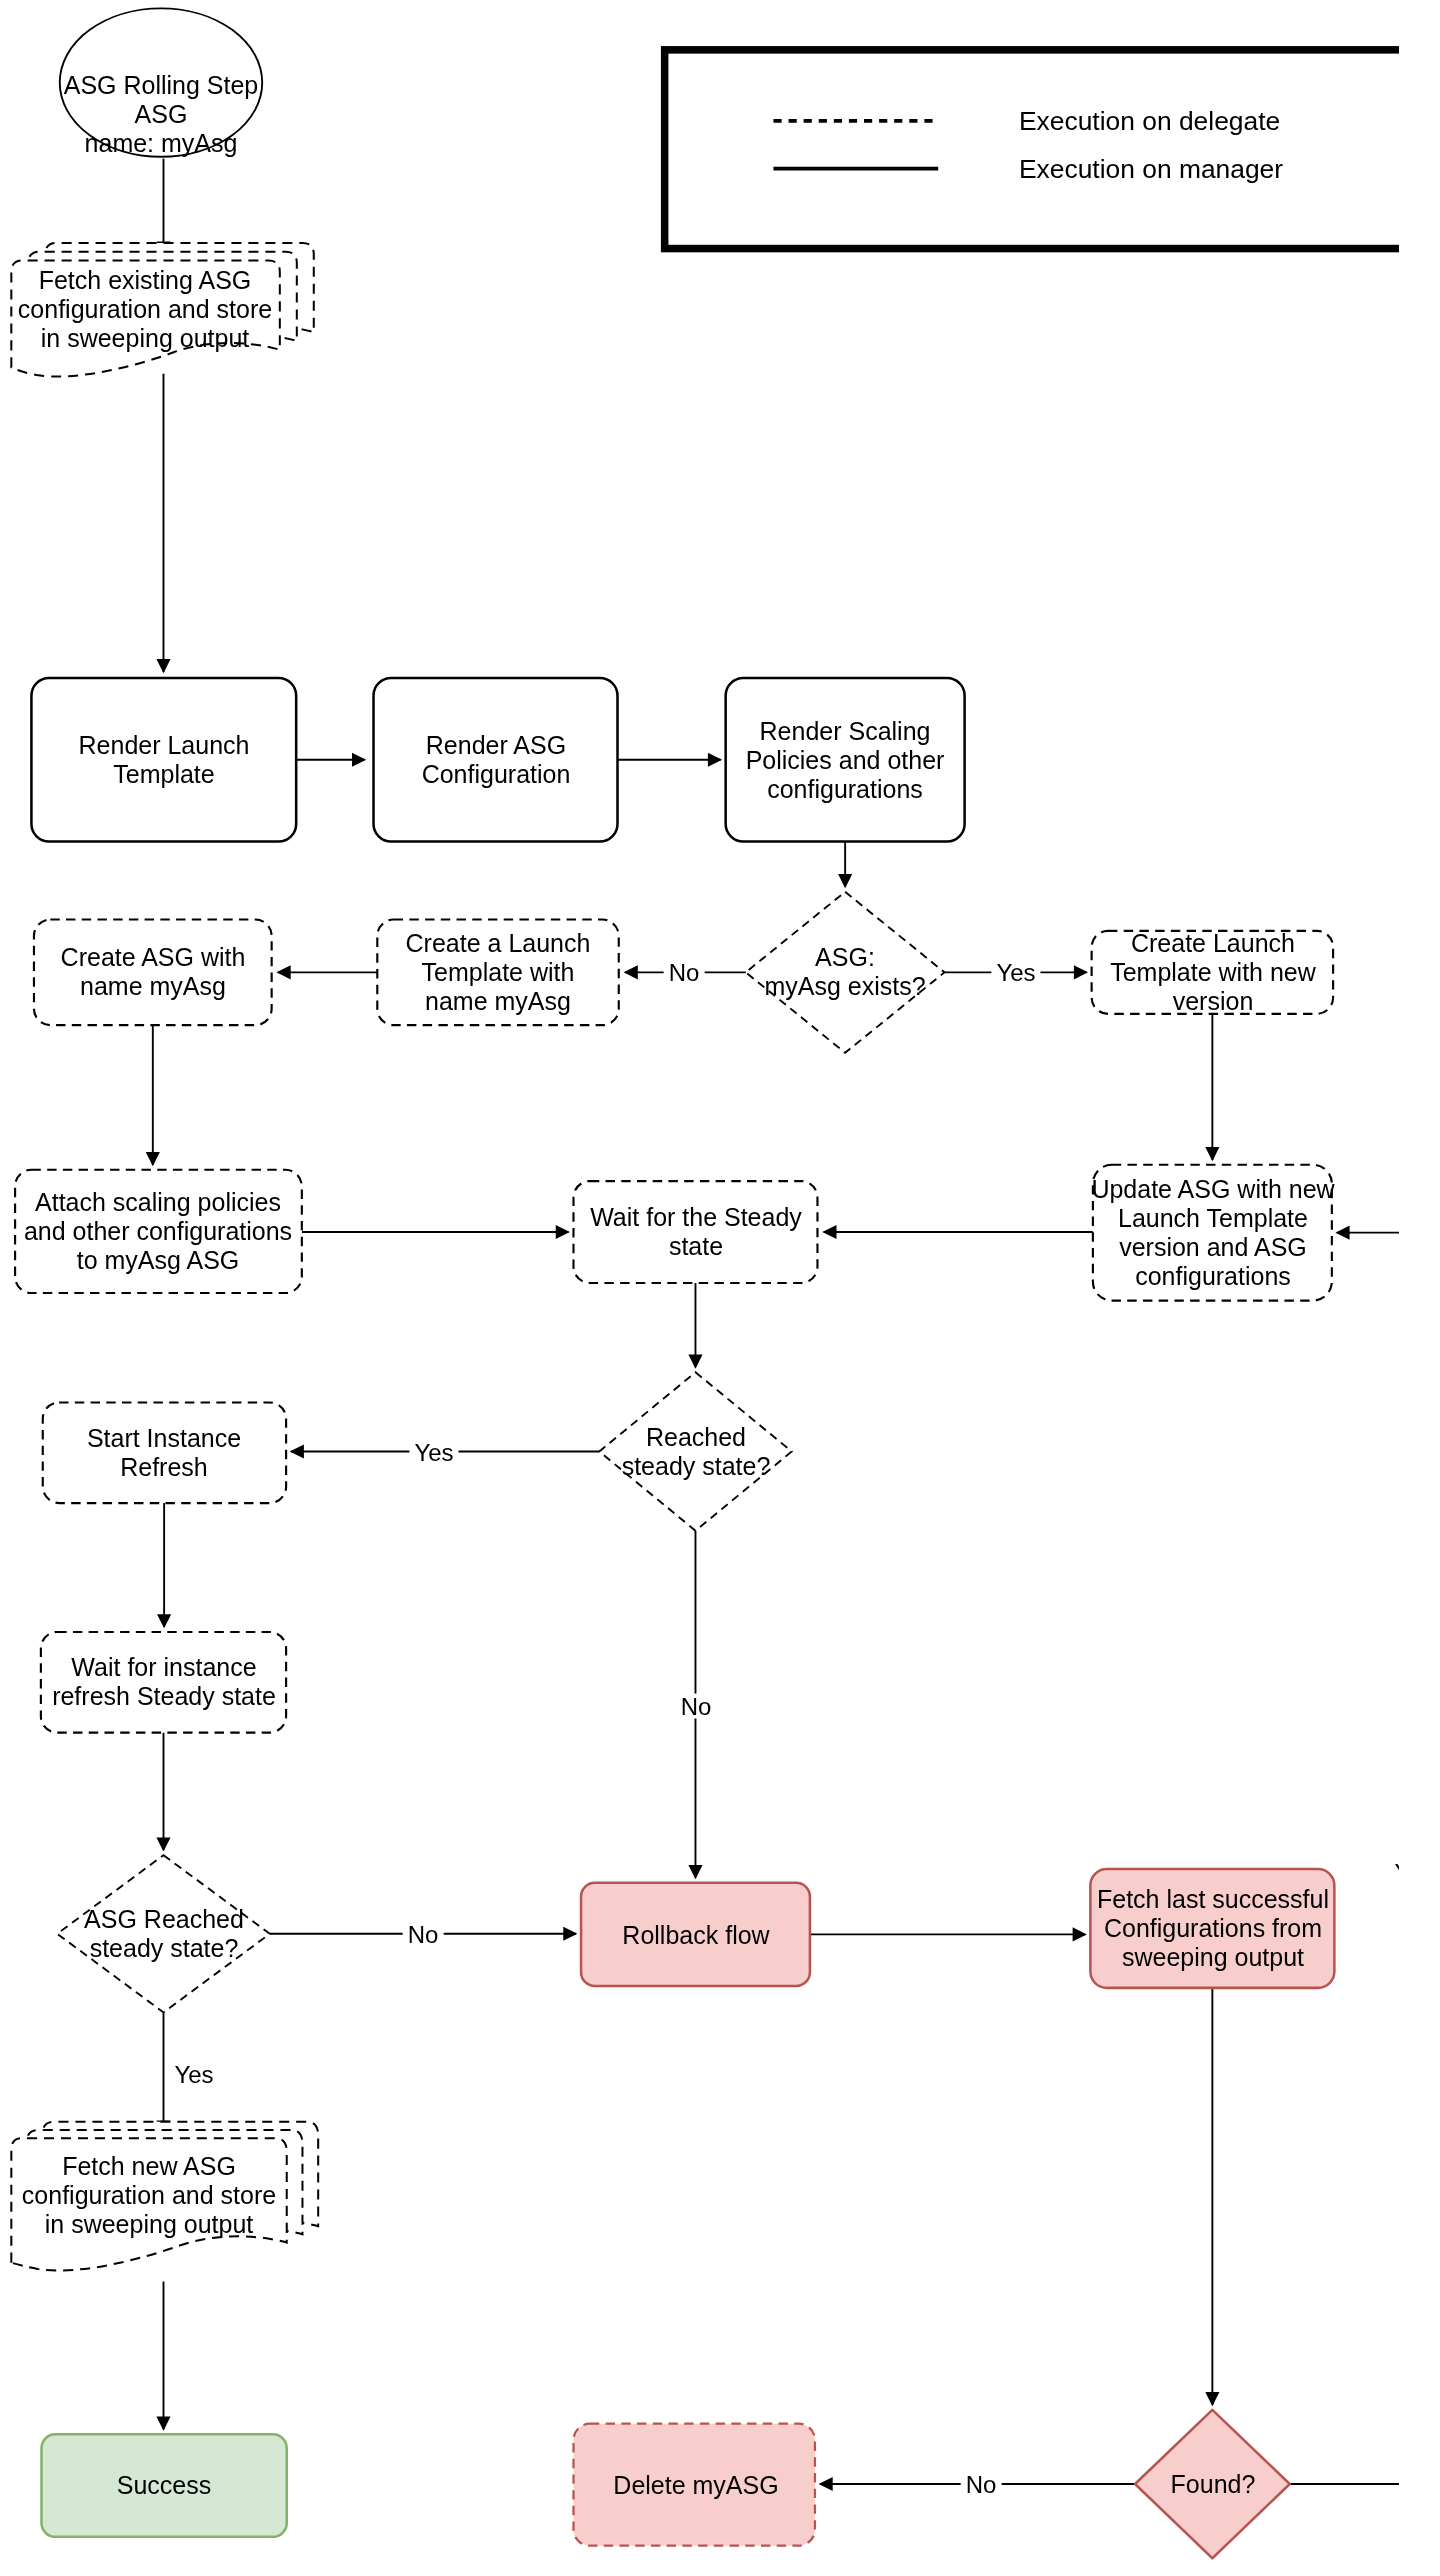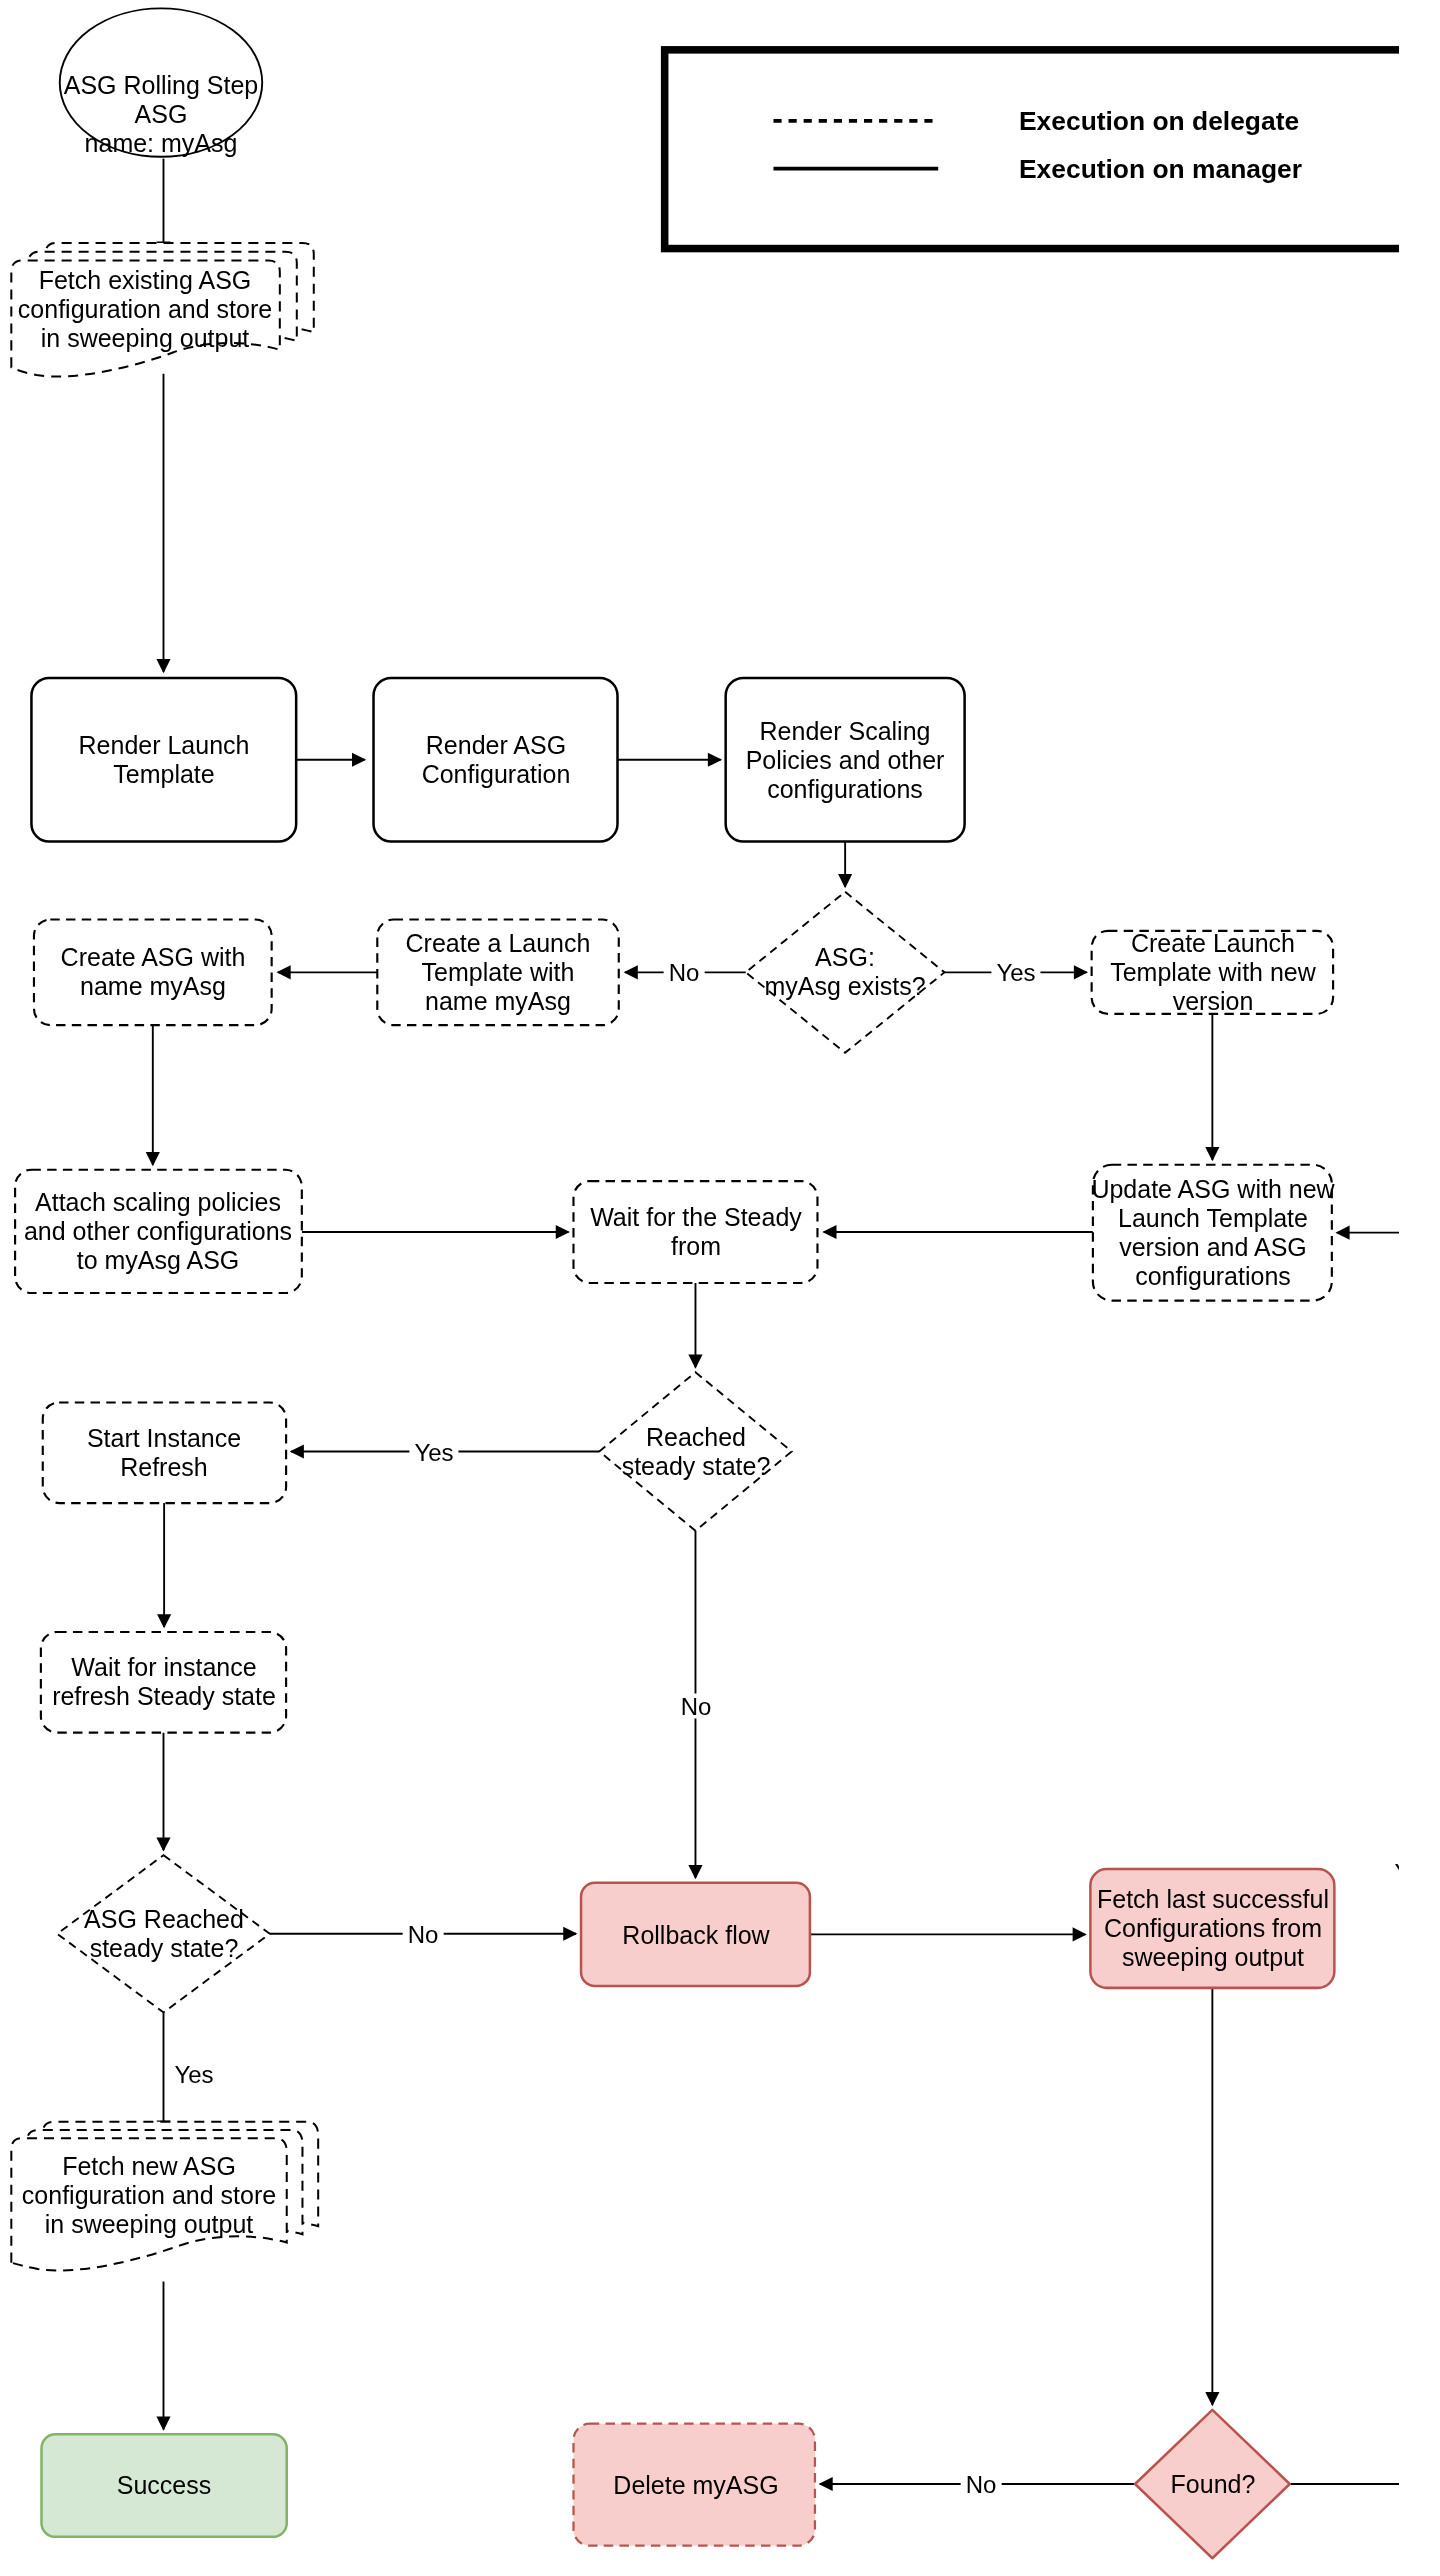--- a/index.html
+++ b/index.html
@@ -28,21 +28,21 @@
     line-height:25px;
     background:#ffffff;
     padding:0 5px;
     white-space:nowrap;
     text-align:center;
   }
   .lg-label{
     position:absolute;
     transform:translateY(-50%);
     font-size:26.4px;
-    font-weight:bold;
+    font-weight:normal;
     white-space:nowrap;
   }
 </style>
 </head>
 <body>
 
 <div class="canvas">
 
   <svg class="layer" width="1440" height="2576" viewBox="0 0 2290 4096">
     <defs>
@@ -178,21 +178,21 @@
   </div>
 
   <div class="lbl" style="left:158px;top:1231px">
     <div>Attach scaling policies</div>
     <div>and other configurations</div>
     <div><span>to </span><span class="b">myAsg</span><span> ASG</span></div>
   </div>
 
   <div class="lbl" style="left:696px;top:1232px">
     <div>Wait for the Steady</div>
-    <div>from</div>
+    <div>state</div>
   </div>
 
   <div class="lbl" style="left:1213px;top:1233px">
     <div>Update ASG with new</div>
     <div>Launch Template</div>
     <div>version and ASG</div>
     <div>configurations</div>
   </div>
 
   <div class="lbl" style="left:696px;top:1452px">

